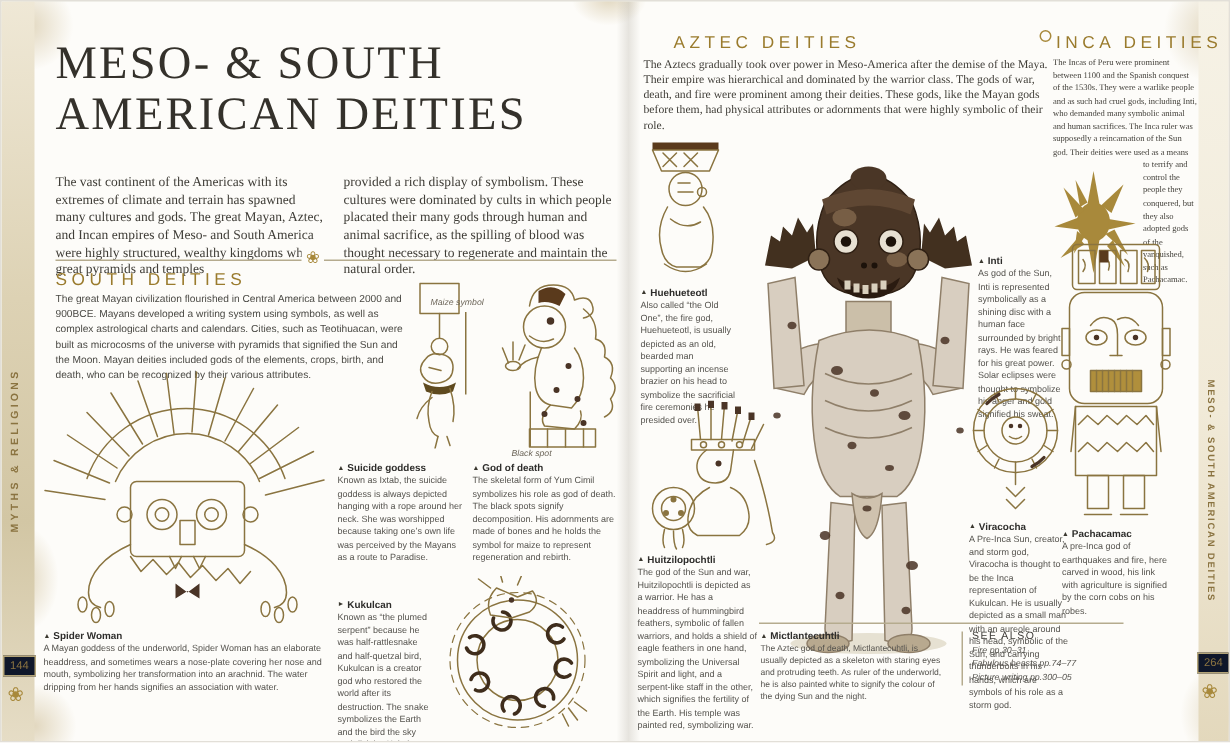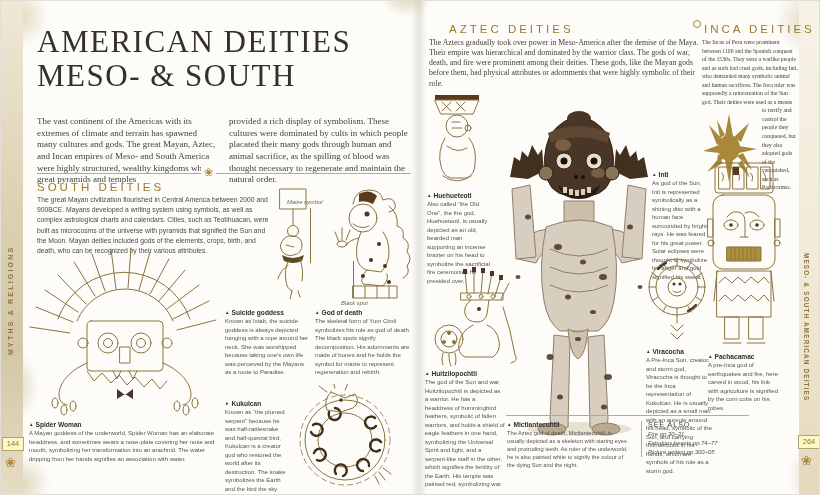--- a/index.html
+++ b/index.html
@@ -6,21 +6,21 @@
   .stage{position:relative;width:820px;height:495px;background:#fdfcf9;overflow:hidden;
          font-family:"Liberation Sans",sans-serif;border:1px solid #e2dfd8;box-sizing:border-box;}
   .abs{position:absolute;}
   
   .blotch{position:absolute;border-radius:50%;background:radial-gradient(closest-side,rgba(203,185,143,.55),rgba(203,185,143,0));}
   
   .edge{position:absolute;top:0;height:495px;width:22px;background:linear-gradient(180deg,#efe8d6 0%,#ddd2b4 40%,#d2c6a4 70%,#e6ddc6 100%);}
   .edge.right{background:linear-gradient(180deg,#f6f2e6 0%,#f1ead8 55%,#e3d8bc 100%);}
   .vlabel{color:#8a7340;letter-spacing:2.2px;font-size:7px;font-weight:bold;writing-mode:vertical-rl;}
   .vlabel.up{transform:rotate(180deg);}
-  .pagebox{border:1px solid #b3a478;background:#fef9c3;color:#8a7340;font-size:7.5px;
+  .pagebox{border:1px solid #b3a478;background:#0f172a;color:#8a7340;font-size:7.5px;
            width:20px;height:12px;line-height:12px;text-align:center;}
   .flower{color:#a8893b;font-size:13px;line-height:13px;}
   
   .gutter{position:absolute;left:410px;top:0;width:16px;height:495px;
           background:linear-gradient(90deg,rgba(90,80,60,0) 0%,rgba(90,80,60,.14) 50%,rgba(90,80,60,0) 100%);}
   
   .title{font-family:"Liberation Serif",serif;font-size:31px;line-height:1.1;letter-spacing:1.5px;color:#34312b;}
   .serif{font-family:"Liberation Serif",serif;color:#403e38;}
   .intro{font-size:9px;line-height:1.3;}
   .sechead{font-size:11.5px;letter-spacing:3px;color:#9a7b2d;font-weight:normal;}
@@ -57,22 +57,22 @@
   <div class="abs flower" style="left:4px;top:455px;">❀</div>
 
   <div class="edge right" style="left:798px;"></div>
   <div class="abs vlabel" style="left:802px;top:252px;height:180px;font-size:6.3px;letter-spacing:1.2px;">MESO- &amp; SOUTH AMERICAN DEITIES</div>
   <div class="abs pagebox" style="left:797px;top:434px;">264</div>
   <div class="abs flower" style="left:800px;top:453px;">❀</div>
 
   <div class="gutter"></div>
 
   <div class="abs title" style="left:36px;top:24px;">
+    <div>MESO- &amp; SOUTH</div>
     <div>AMERICAN DEITIES</div>
-    <div>MESO- &amp; SOUTH</div>
   </div>
 
   <div class="abs serif intro" style="left:36px;top:115px;width:182px;">The vast continent of the Americas with its extremes of climate and terrain has spawned many cultures and gods. The great Mayan, Aztec, and Incan empires of Meso- and South America were highly structured, wealthy kingdoms whose great pyramids and temples</div>
   <div class="abs serif intro" style="left:228px;top:115px;width:182px;">provided a rich display of symbolism. These cultures were dominated by cults in which people placated their many gods through human and animal sacrifice, as the spilling of blood was thought necessary to regenerate and maintain the natural order.</div>
 
   <div class="rule" style="left:36px;top:172px;width:374px;"></div>
   <div class="abs flower" style="left:200px;top:165px;font-size:11px;background:#fdfcf9;padding:0 3px;">❀</div>
 
   <div class="abs sechead" style="left:36px;top:180px;">SOUTH DEITIES</div>
   <div class="abs body-sm" style="left:36px;top:194px;width:238px;">The great Mayan civilization flourished in Central America between 2000 and 900BCE. Mayans developed a writing system using symbols, as well as complex astrological charts and calendars. Cities, such as Teotihuacan, were built as microcosms of the universe with pyramids that signified the Sun and the Moon. Mayan deities included gods of the elements, crops, birth, and death, who can be recognized by their various attributes.</div>

